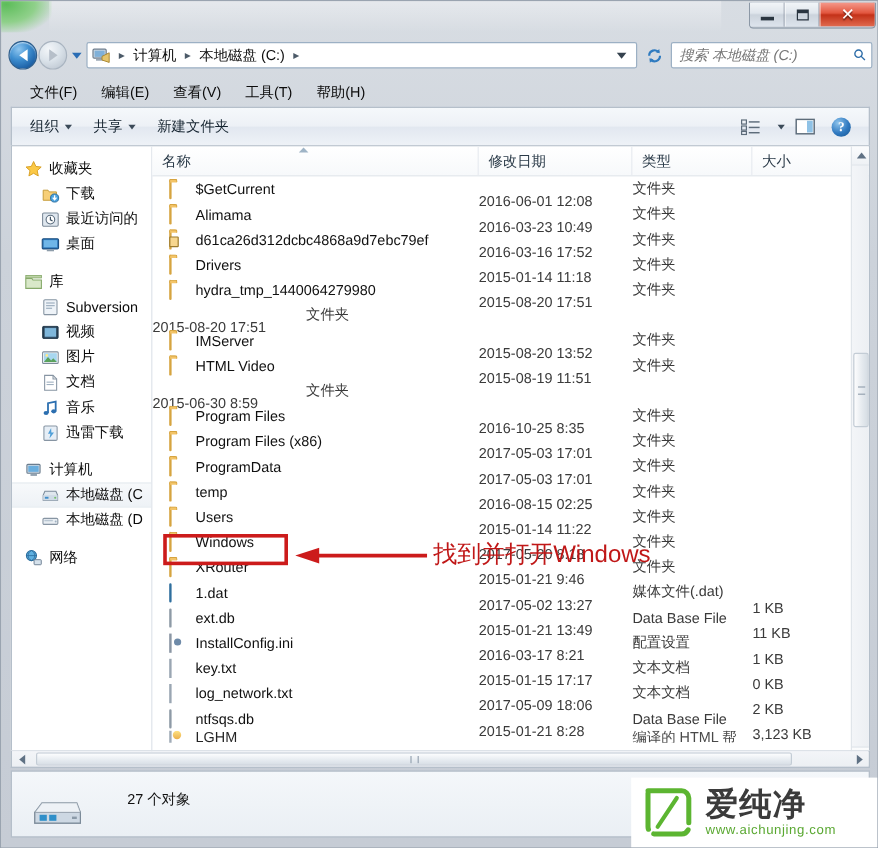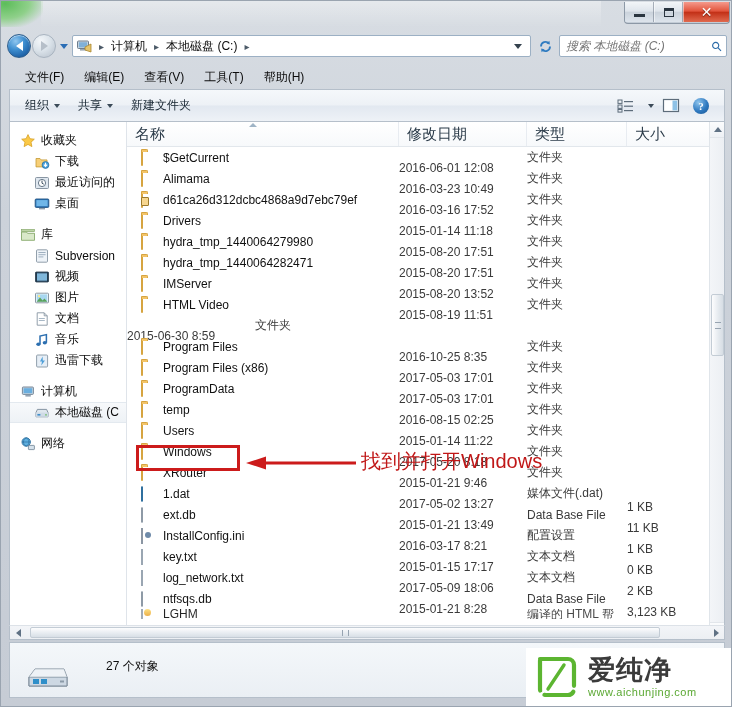--- a/index.html
+++ b/index.html
@@ -307,21 +307,21 @@
     flex-direction: column;
     min-width: 0;
     position: relative;
   }
   #col-headers {
     display: flex;
     height: 24px;
     flex: none;
     background: linear-gradient(to bottom, #ffffff 0%, #f7f9fb 100%);
     border-bottom: 1px solid #e2e7ec;
-    font-size: 15px;
+    font-size: 12px;
     color: #2a3a48;
     align-items: center;
   }
   .col-h {
     padding-left: 8px;
     height: 24px;
     display: flex; align-items: center;
     border-right: 1px solid #e8ecf1;
     box-sizing: border-box;
     position: relative;
@@ -843,20 +843,30 @@
           <span class="nav-ico">
             <svg width="16" height="16" viewBox="0 0 16 16">
               <path d="M2 7.6 L3.4 4.4 h9.2 L14 7.6 v4.2 h-12 z" fill="#dfe7ee" stroke="#7b8b9a" stroke-width="0.9"></path>
               <rect x="2" y="7.6" width="12" height="4.2" fill="#cfdbe6"></rect>
               <rect x="3.4" y="9" width="3" height="1.6" fill="#3f8ecb"></rect>
               <circle cx="12" cy="9.8" r="0.9" fill="#76c06a"></circle>
             </svg>
           </span>
           <span class="nav-label">本地磁盘 (C</span>
         </div>
+        <div class="nav-row child">
+          <span class="nav-ico">
+            <svg width="16" height="16" viewBox="0 0 16 16">
+              <rect x="1.8" y="6" width="12.4" height="5" rx="1" fill="#e9eef3" stroke="#8795a3" stroke-width="0.9"></rect>
+              <rect x="3" y="7.2" width="7" height="1.2" fill="#b9c6d2"></rect>
+              <circle cx="12.4" cy="8.6" r="0.8" fill="#9fb0c0"></circle>
+            </svg>
+          </span>
+          <span class="nav-label">本地磁盘 (D</span>
+        </div>
       </div>
 
       <div class="nav-group">
         <div class="nav-row">
           <span class="nav-ico">
             <svg width="16" height="16" viewBox="0 0 16 16">
               <circle cx="6.2" cy="6" r="4.2" fill="#5fb0e0" stroke="#2c6e9e" stroke-width="0.9"></circle>
               <path d="M2 6 h8.4 M6.2 1.8 a6 5 0 0 1 0 8.4 a6 5 0 0 1 0 -8.4" fill="none" stroke="#2c6e9e" stroke-width="0.7"></path>
               <rect x="8.4" y="9.4" width="6" height="4.2" rx="0.6" fill="#d6e2ec" stroke="#6f8193" stroke-width="0.8"></rect>
             </svg>
@@ -930,24 +940,20 @@
           <div class="f-name">
             <span class="f-ico"><span class="ico-folder"></span></span>
             <span>hydra_tmp_1440064279980</span>
           </div>
           <div class="f-date">2015-08-20 17:51</div>
           <div class="f-type">文件夹</div>
           <div class="f-size"></div>
         </div>
 
         <div class="frow">
-          <div class="f-name">
-            <span class="f-ico"><span class="ico-folder"></span></span>
-            <span>hydra_tmp_1440064282471</span>
-          </div>
           <div class="f-date">2015-08-20 17:51</div>
           <div class="f-type">文件夹</div>
           <div class="f-size"></div>
         </div>
 
         <div class="frow">
           <div class="f-name">
             <span class="f-ico"><span class="ico-folder"></span></span>
             <span>IMServer</span>
           </div>

